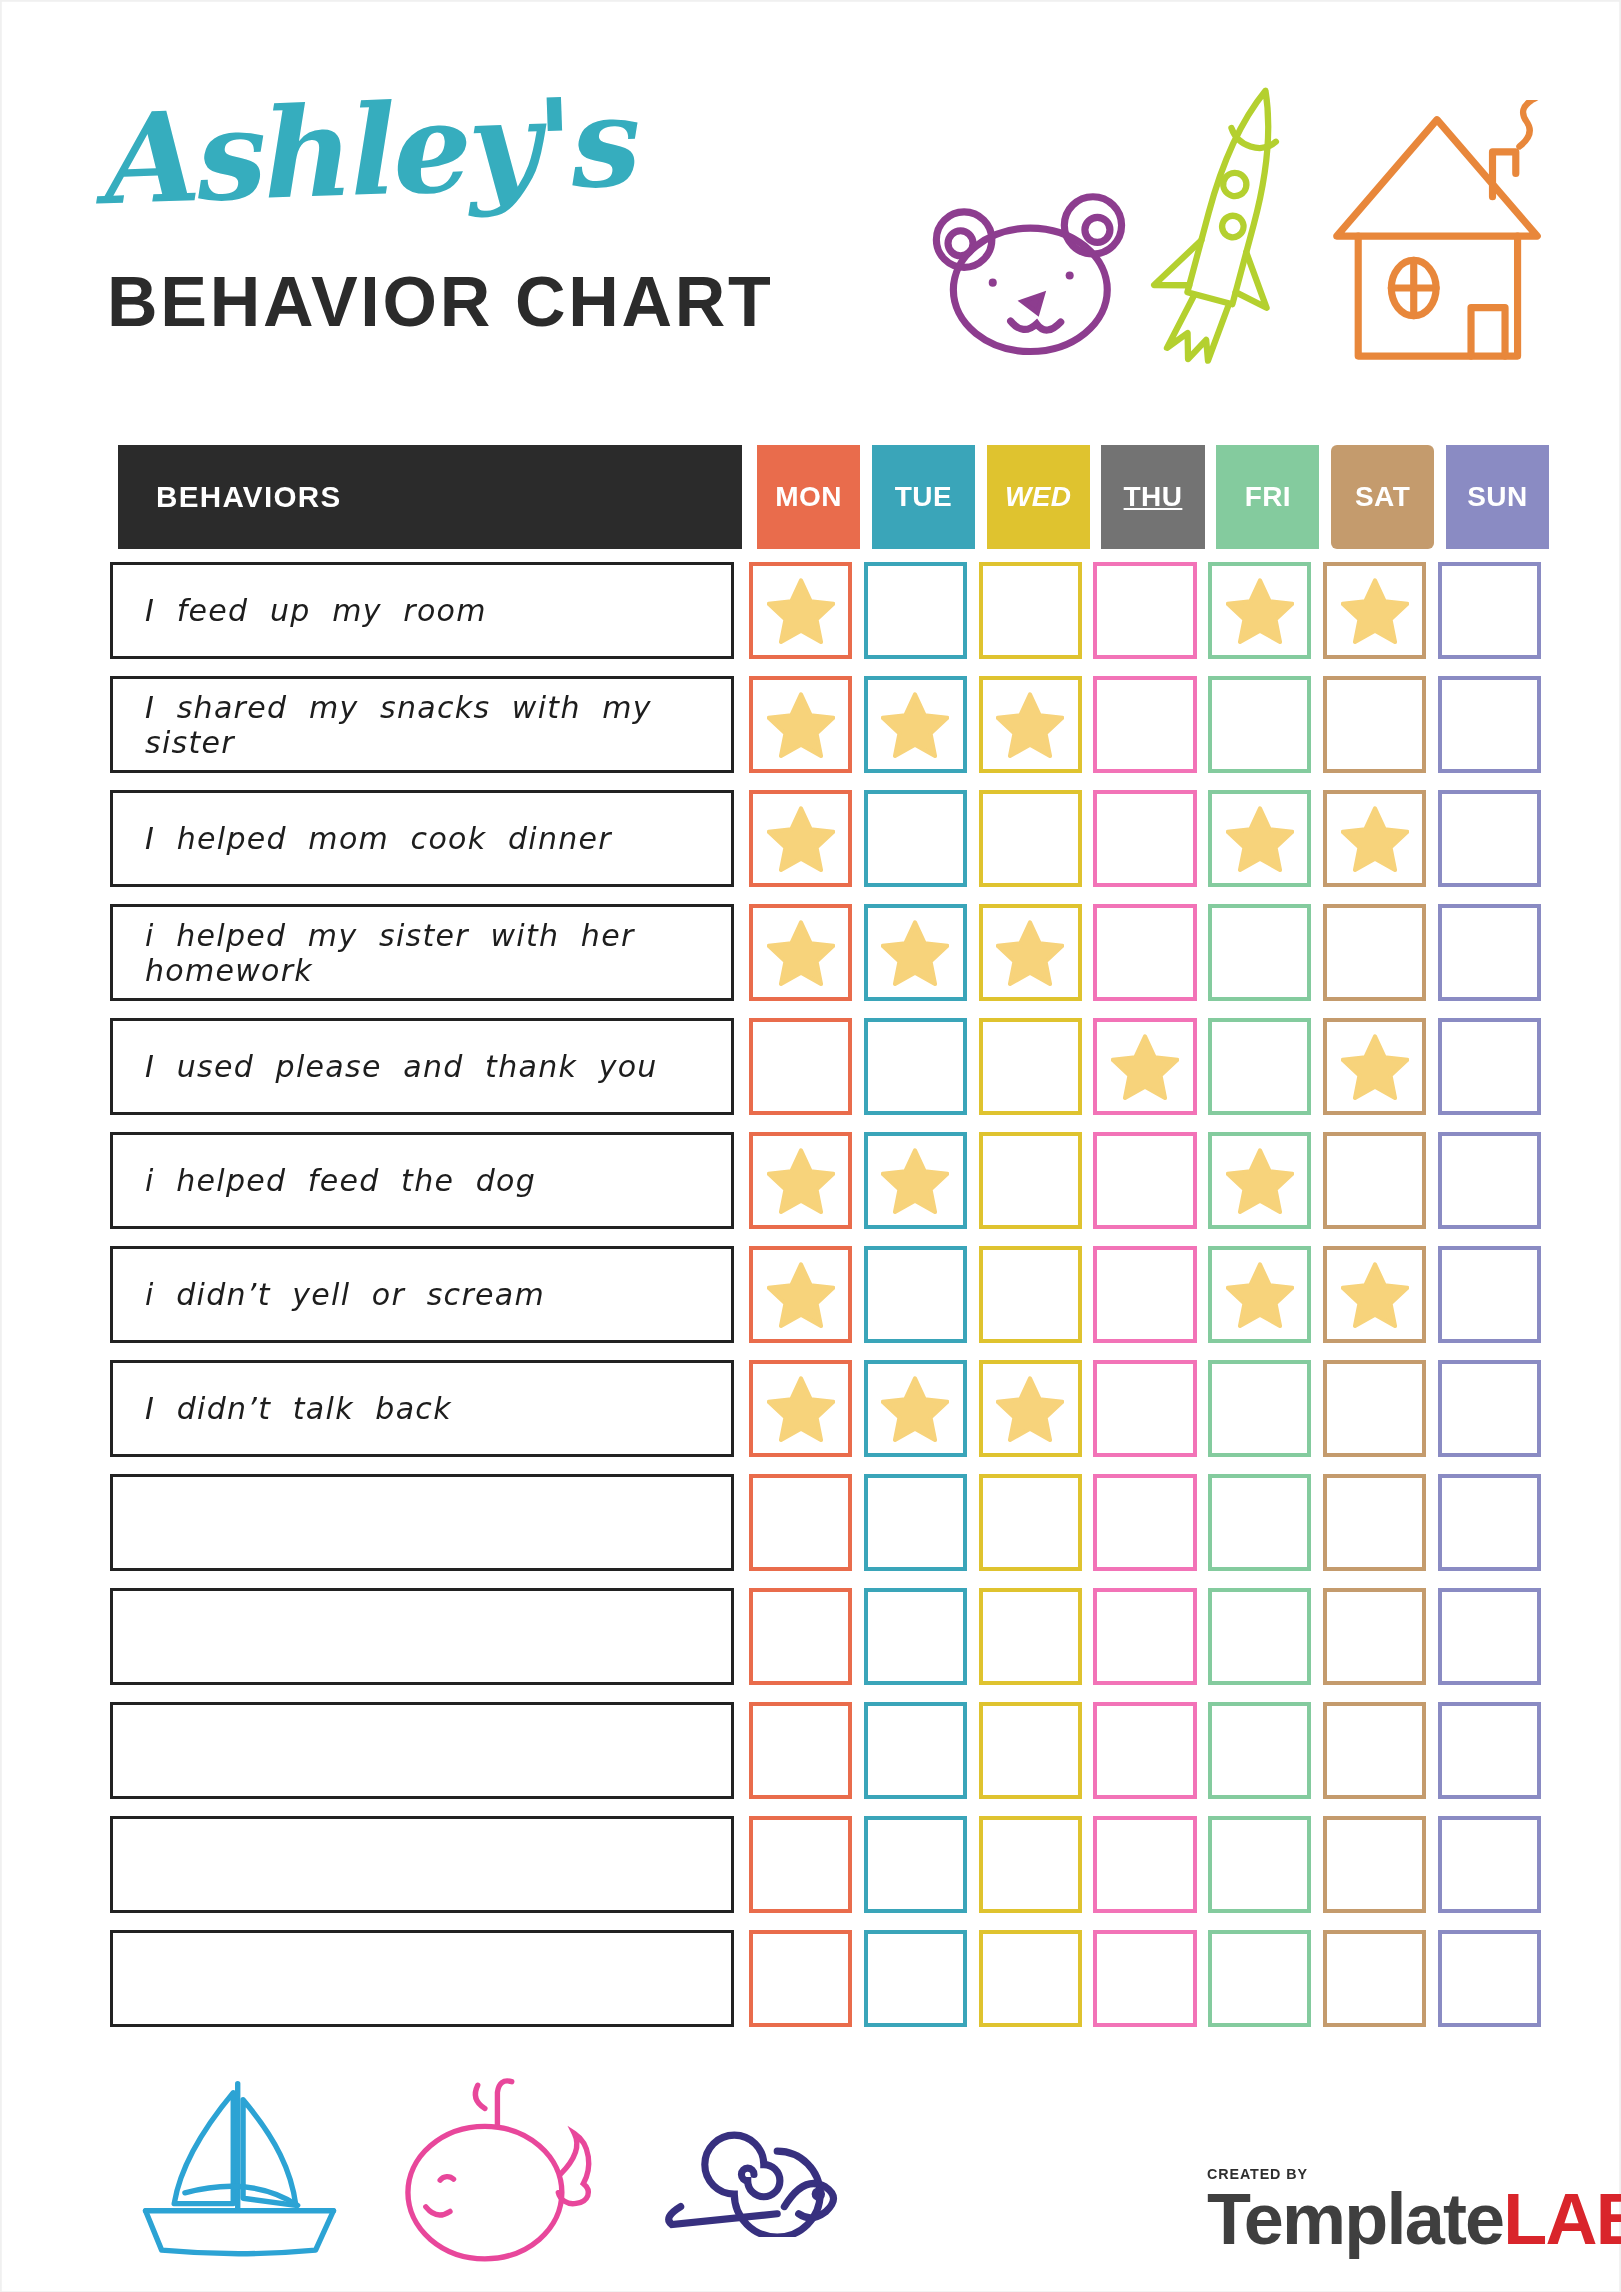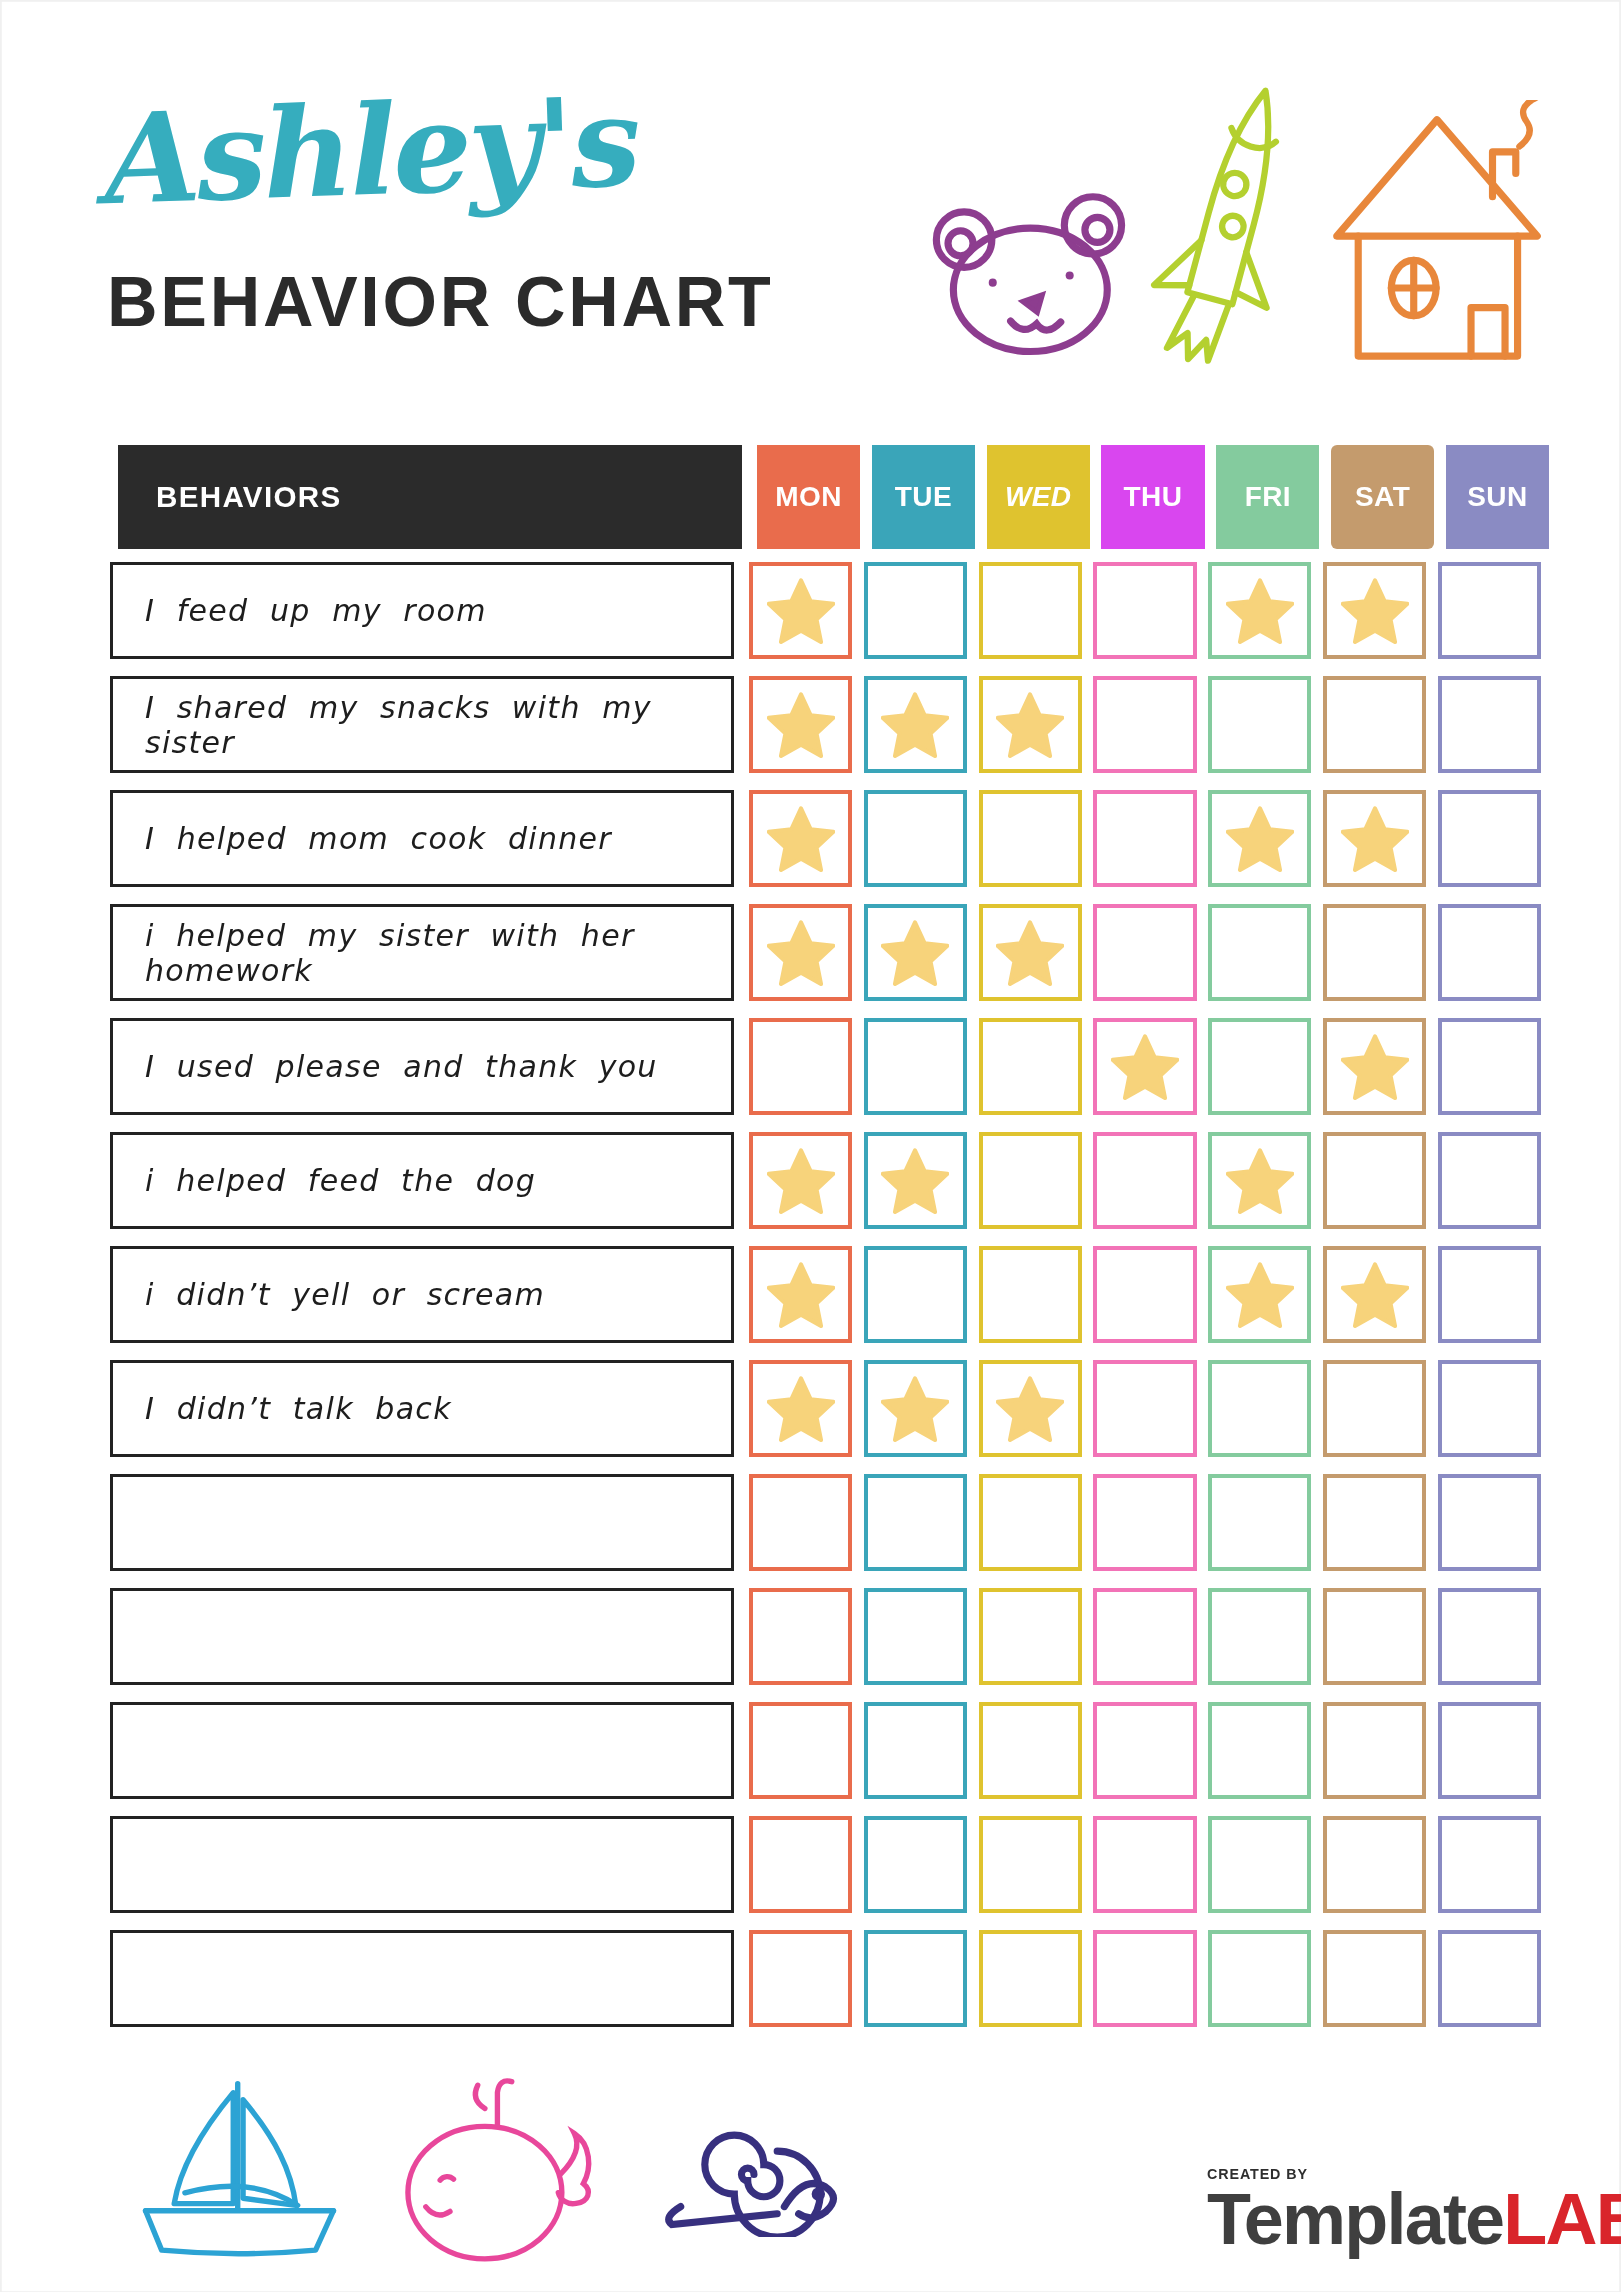--- a/index.html
+++ b/index.html
@@ -118,21 +118,21 @@
       <path d="M218,52 q18,-14 8,-28 q-10,-14 6,-24 q18,-8 10,-26" stroke-width="7"></path>
     </svg>
   </div>
 
   <div class="chart-header">
     <div class="behaviors-header" id="behaviors-header" style="background: rgb(43, 43, 43);">BEHAVIORS</div>
     <div class="day-headers" id="day-headers">
         <div class="day-header" style="background: rgb(233, 108, 76);">MON</div>
         <div class="day-header" style="background: rgb(58, 165, 185);">TUE</div>
         <div class="day-header" style="background: rgb(223, 195, 47); font-style: italic;">WED</div>
-        <div class="day-header" style="background: #d946ef;">THU</div>
+        <div class="day-header" style="background: #737373; text-decoration: underline;">THU</div>
         <div class="day-header" style="background: rgb(132, 203, 158);">FRI</div>
         <div class="day-header" style="background: rgb(196, 155, 109); border-radius: 6px;">SAT</div>
         <div class="day-header" style="background: rgb(138, 139, 195);">SUN</div>
       </div>
   </div>
 
   <div class="chart-rows" id="chart-rows">
       <div class="chart-row">
         <div class="behavior-box">I feed up my room</div>
         <div class="cells">

